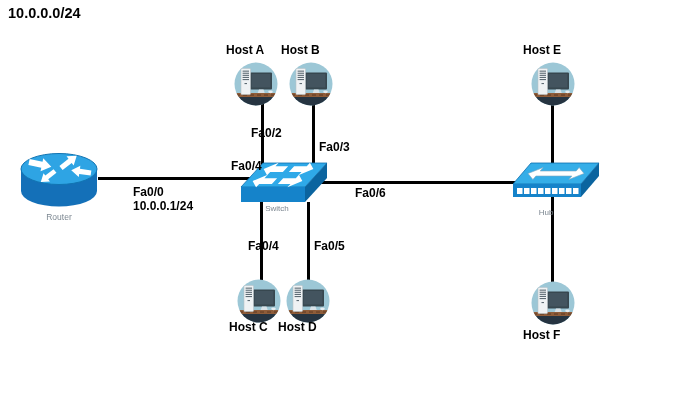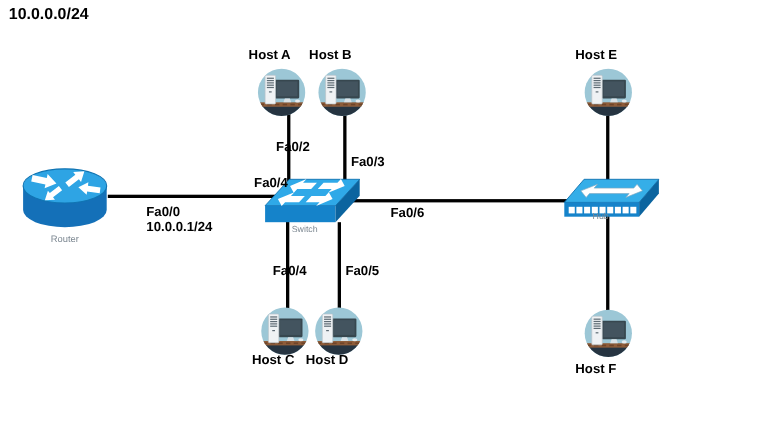--- a/index.html
+++ b/index.html
@@ -78,21 +78,21 @@
         <rect x="20" y="30" width="5.5" height="6"></rect>
           <rect x="27" y="30" width="5.5" height="6"></rect>
         <rect x="34" y="30" width="5.5" height="6"></rect>
           <rect x="41" y="30" width="5.5" height="6"></rect>
         <rect x="48" y="30" width="5.5" height="6"></rect>
           <rect x="55" y="30" width="5.5" height="6"></rect>
         <rect x="62" y="30" width="5.5" height="6"></rect>
       </g>
     </svg>
   </div>
-  <div class="dev-label" style="left:516px;top:192px;font-size:8px">Hub</div>
+  <div class="dev-label" style="left:516px;top:208px;font-size:8px">Hub</div>
 
   <div class="device" style="left:234px;top:62px">
     <svg width="44" height="44" viewBox="0 0 44 44">
       <defs>
           <clipPath id="hc">
             <circle cx="22" cy="22" r="21.5"></circle>
           </clipPath>
         </defs>
       <g clip-path="url(#hc)">
         <rect width="44" height="44" fill="#9CC7D6"></rect>

